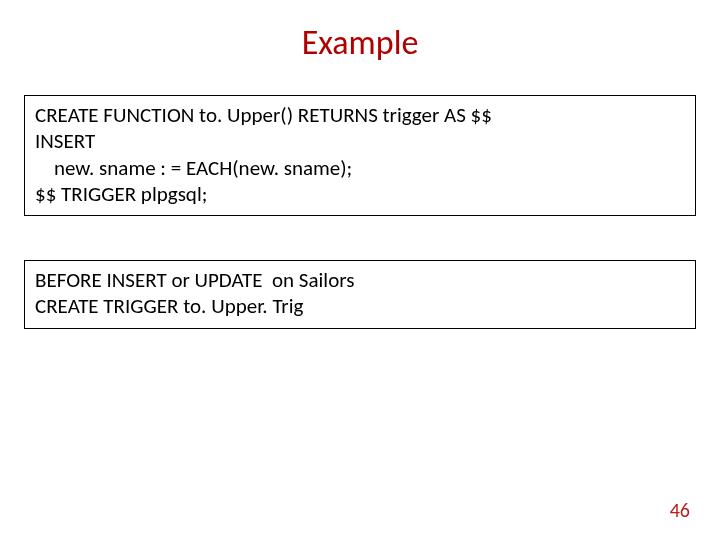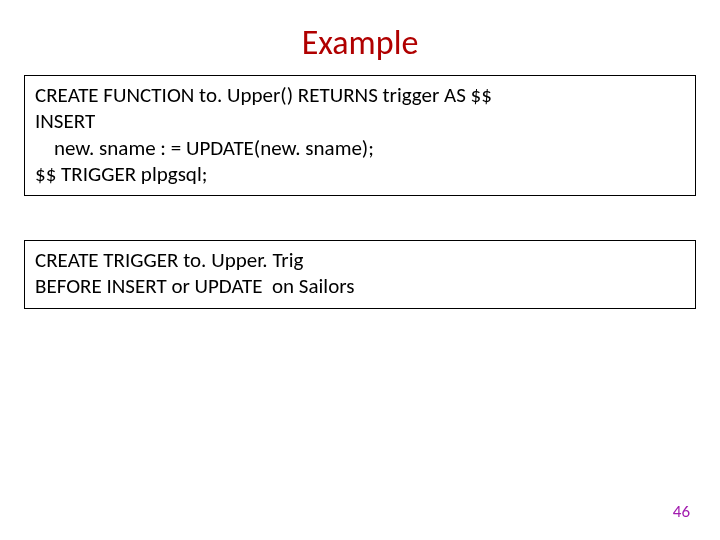--- a/index.html
+++ b/index.html
@@ -11,51 +11,51 @@
     font-family: Calibri, "Segoe UI", Arial, sans-serif;
     position: relative;
     overflow: hidden;
   }
   .title {
     color: #b00000;
     font-size: 34px;
     font-weight: 400;
     text-align: center;
     margin-top: 22px;
-    margin-bottom: 12px;
+    margin-bottom: 32px;
   }
   .codebox {
     border: 1.5px solid #000;
     margin: 0 24px 44px 24px;
     padding: 6px 10px 8px 10px;
     font-size: 21px;
     line-height: 1.25;
     color: #000;
   }
   .codebox .line {
     white-space: pre;
   }
   .page-num {
     position: absolute;
     bottom: 18px;
     right: 30px;
-    font-size: 17px;
-    color: #a21caf;
+    font-size: 20px;
+    color: #b91c1c;
   }
 </style>
 </head>
 <body>
 
 <div class="title">Example</div>
 
 <div class="codebox">
   <div class="line">CREATE FUNCTION to. Upper() RETURNS trigger AS $$</div>
   <div class="line">INSERT</div>
-  <div class="line">    new. sname : = UPDATE(new. sname);</div>
+  <div class="line">    new. sname : = EACH(new. sname);</div>
   <div class="line">$$ TRIGGER plpgsql;</div>
 </div>
 
 <div class="codebox">
+  <div class="line">BEFORE INSERT or UPDATE  on Sailors</div>
   <div class="line">CREATE TRIGGER to. Upper. Trig</div>
-  <div class="line">BEFORE INSERT or UPDATE  on Sailors</div>
 </div>
 
 <div class="page-num">46</div>
 
 </body></html>

